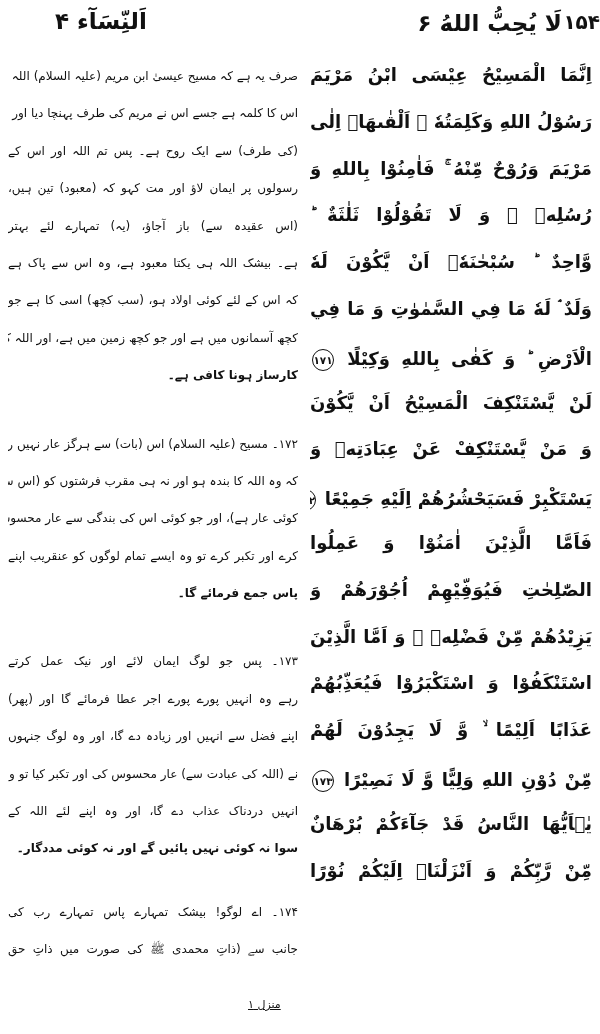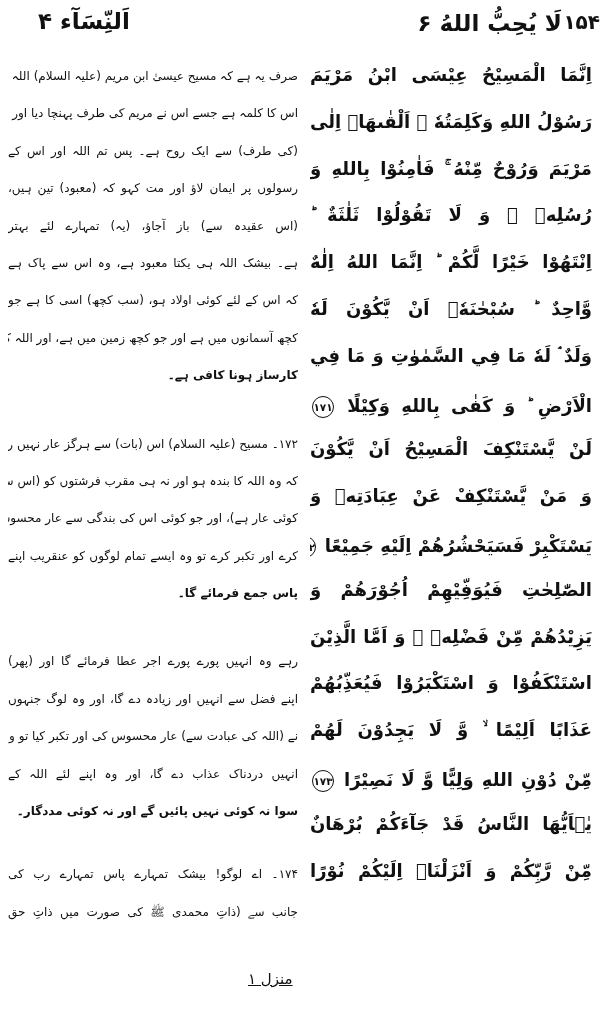--- a/index.html
+++ b/index.html
@@ -8,21 +8,21 @@
     width:600px;height:1034px;
     background:#ffffff;
     color:#111111;
     font-family:"DejaVu Sans", sans-serif;
     overflow:hidden;
   }
   
   .header{position:absolute;top:4px;left:0;right:0;height:44px;direction:rtl;}
   .hdr-juz{position:absolute;right:38px;top:6px;font-size:23px;font-weight:bold;white-space:nowrap;}
   .hdr-page{position:absolute;left:0;right:0;top:6px;text-align:right;font-size:20px;font-weight:bold;}
-  .hdr-surah{position:absolute;left:38px;top:4px;font-size:23px;font-weight:bold;white-space:nowrap;}
+  .hdr-surah{position:absolute;left:55px;top:4px;font-size:23px;font-weight:bold;white-space:nowrap;}
   
   .arabic-col{
     position:absolute;top:52px;left:310px;width:282px;height:940px;
     direction:rtl;overflow:hidden;
   }
   .arabic-line{
     height:46.8px;line-height:46.8px;
     font-size:18px;font-weight:bold;
     white-space:nowrap;
     text-align:justify;text-align-last:justify;
@@ -47,47 +47,47 @@
   .urdu-line{
     height:37.4px;line-height:37.4px;
     font-size:12px;
     white-space:nowrap;
     text-align:justify;text-align-last:justify;
     overflow:hidden;
   }
   .urdu-line.short{text-align-last:right;font-weight:bold;}
   
   .footer-manzil{
-    position:absolute;top:970px;left:248px;
-    font-size:15px;direction:rtl;white-space:nowrap;text-decoration:underline;
+    position:absolute;top:998px;left:248px;
+    font-size:11px;direction:rtl;white-space:nowrap;text-decoration:underline;
   }
 </style>
 </head>
 <body>
 
 <div class="page">
 
   <div class="header">
     <span class="hdr-juz">لَا يُحِبُّ اللهُ ۶</span>
     <span class="hdr-page">۱۵۴</span>
     <span class="hdr-surah">اَلنِّسَآء ۴</span>
   </div>
 
   <div class="arabic-col">
       <div class="arabic-line">اِنَّمَا الْمَسِيْحُ عِيْسَى ابْنُ مَرْيَمَ</div>
       <div class="arabic-line">رَسُوْلُ اللهِ وَكَلِمَتُهٗ ۚ اَلْقٰىهَاۤ اِلٰى</div>
       <div class="arabic-line">مَرْيَمَ وَرُوْحٌ مِّنْهُ ۚ فَاٰمِنُوْا بِاللهِ وَ</div>
       <div class="arabic-line">رُسُلِهٖ ۚ وَ لَا تَقُوْلُوْا ثَلٰثَةٌ ؕ</div>
-      <div class="arabic-line">اِنْتَهُوْا خَيْرًا لَّكُمْ ؕ اِنَّمَا اللهُ اِلٰهٌ</div>
       <div class="arabic-line">وَّاحِدٌ ؕ سُبْحٰنَهٗۤ اَنْ يَّكُوْنَ لَهٗ</div>
       <div class="arabic-line">وَلَدٌ ۘ لَهٗ مَا فِي السَّمٰوٰتِ وَ مَا فِي</div>
       <div class="arabic-line">الْاَرْضِ ؕ وَ كَفٰى بِاللهِ وَكِيْلًا <span class="verse-badge">۱۷۱</span></div>
       <div class="arabic-line">لَنْ يَّسْتَنْكِفَ الْمَسِيْحُ اَنْ يَّكُوْنَ</div>
       <div class="arabic-line">وَ مَنْ يَّسْتَنْكِفْ عَنْ عِبَادَتِهٖ وَ</div>
       <div class="arabic-line">يَسْتَكْبِرْ فَسَيَحْشُرُهُمْ اِلَيْهِ جَمِيْعًا <span class="verse-badge">۱۷۲</span></div>
+      <div class="arabic-line">فَاَمَّا الَّذِيْنَ اٰمَنُوْا وَ عَمِلُوا</div>
       <div class="arabic-line">الصّٰلِحٰتِ فَيُوَفِّيْهِمْ اُجُوْرَهُمْ وَ</div>
       <div class="arabic-line">يَزِيْدُهُمْ مِّنْ فَضْلِهٖ ۚ وَ اَمَّا الَّذِيْنَ</div>
       <div class="arabic-line">اسْتَنْكَفُوْا وَ اسْتَكْبَرُوْا فَيُعَذِّبُهُمْ</div>
       <div class="arabic-line">عَذَابًا اَلِيْمًا ۙ وَّ لَا يَجِدُوْنَ لَهُمْ</div>
       <div class="arabic-line">مِّنْ دُوْنِ اللهِ وَلِيًّا وَّ لَا نَصِيْرًا <span class="verse-badge">۱۷۳</span></div>
       <div class="arabic-line">يٰۤاَيُّهَا النَّاسُ قَدْ جَآءَكُمْ بُرْهَانٌ</div>
       <div class="arabic-line">مِّنْ رَّبِّكُمْ وَ اَنْزَلْنَاۤ اِلَيْكُمْ نُوْرًا</div>
     </div>
 
   <div class="urdu-col">
@@ -103,20 +103,21 @@
         <div class="urdu-line short">کارساز ہونا کافی ہے۔</div>
       </div>
       <div class="urdu-para">
         <div class="urdu-line">۱۷۲۔ مسیح (علیہ السلام) اس (بات) سے ہرگز عار نہیں رکھتا</div>
         <div class="urdu-line">کہ وہ اللہ کا بندہ ہو اور نہ ہی مقرب فرشتوں کو (اس سے</div>
         <div class="urdu-line">کوئی عار ہے)، اور جو کوئی اس کی بندگی سے عار محسوس</div>
         <div class="urdu-line">کرے اور تکبر کرے تو وہ ایسے تمام لوگوں کو عنقریب اپنے</div>
         <div class="urdu-line short">پاس جمع فرمائے گا۔</div>
       </div>
       <div class="urdu-para">
+        <div class="urdu-line">۱۷۳۔ پس جو لوگ ایمان لائے اور نیک عمل کرتے</div>
         <div class="urdu-line">رہے وہ انہیں پورے پورے اجر عطا فرمائے گا اور (پھر)</div>
         <div class="urdu-line">اپنے فضل سے انہیں اور زیادہ دے گا، اور وہ لوگ جنہوں</div>
         <div class="urdu-line">نے (اللہ کی عبادت سے) عار محسوس کی اور تکبر کیا تو وہ</div>
         <div class="urdu-line">انہیں دردناک عذاب دے گا، اور وہ اپنے لئے اللہ کے</div>
         <div class="urdu-line short">سوا نہ کوئی نہیں پائیں گے اور نہ کوئی مددگار۔</div>
       </div>
       <div class="urdu-para">
         <div class="urdu-line">۱۷۴۔ اے لوگو! بیشک تمہارے پاس تمہارے رب کی</div>
         <div class="urdu-line">جانب سے (ذاتِ محمدی ﷺ کی صورت میں ذاتِ حق</div>
       </div>

